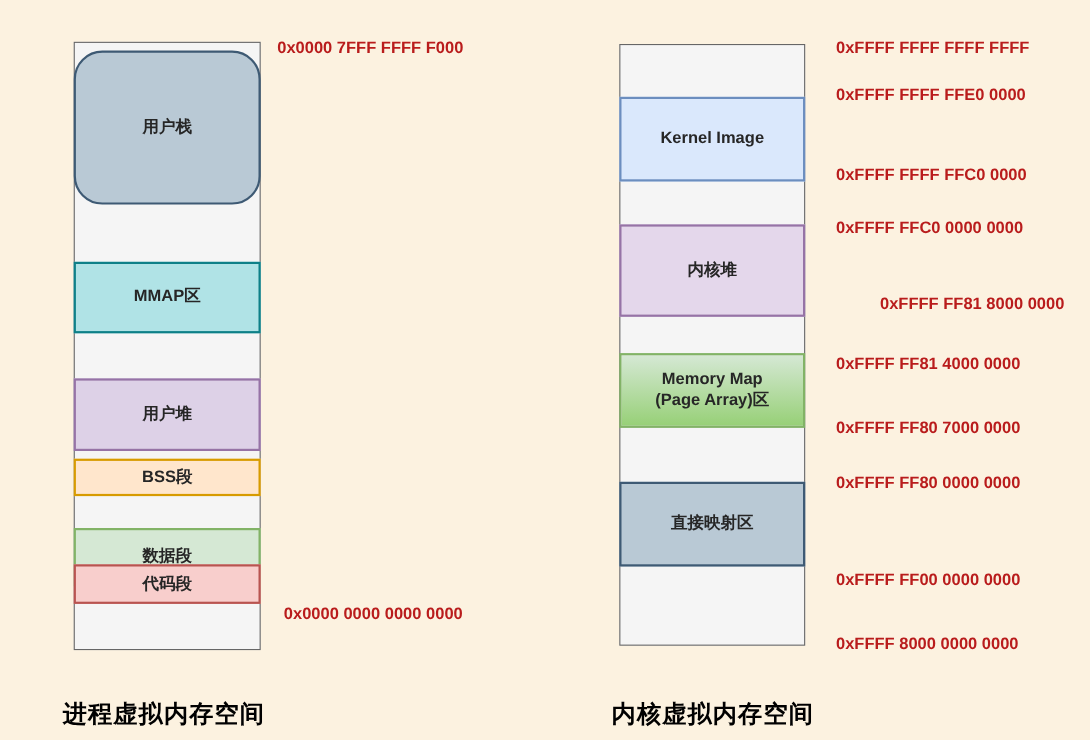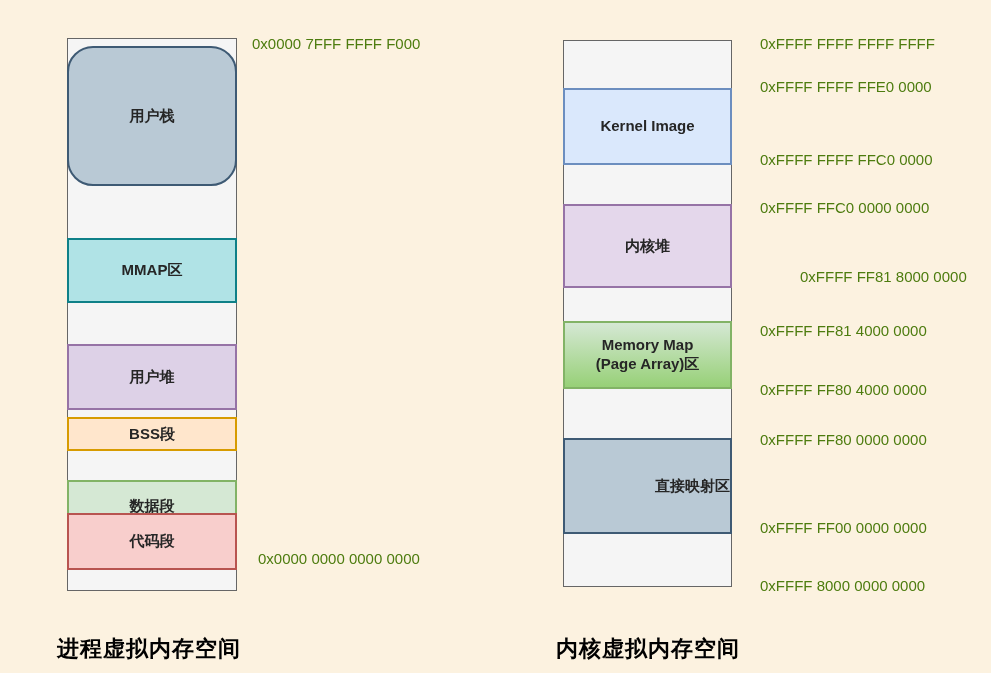--- a/index.html
+++ b/index.html
@@ -35,35 +35,35 @@
     line-height: 1.25;
   }
 
   
   .pcol { left: 67px; width: 170px; }
   #blk-user-stack { top: 46px;  height: 140px; border-radius: 26px; }
   #blk-mmap       { top: 238px; height: 65px; }
   #blk-user-heap  { top: 344px; height: 66px; }
   #blk-bss        { top: 417px; height: 34px; }
   #blk-data       { top: 456px; height: 53px; margin-top: 24px; }
-  #blk-code       { top: 513px; height: 57px; }
+  #blk-code       { top: 513px; height: 36px; }
 
   
   .kcol { left: 563px; width: 169px; }
   #blk-kernel-image { top: 88px;  height: 77px; }
   #blk-kernel-heap  { top: 204px; height: 84px; }
   #blk-memmap-array { top: 321px; height: 68px; }
-  #blk-direct-map   { top: 438px; height: 96px; justify-content: flex-end; }
+  #blk-direct-map   { top: 438px; height: 77px; }
 
   
   .addr {
     position: absolute;
-    font-weight: normal;
+    font-weight: bold;
     font-size: 15px;
-    color: #4d7c0f;
+    color: #b91c1c;
     white-space: nowrap;
     line-height: 18px;
   }
   #addr-proc-top    { left: 252px; top: 35px; }
   #addr-proc-bottom { left: 258px; top: 550px; }
   .kaddr { left: 760px; }
   #kaddr-0 { top: 35px; }
   #kaddr-1 { top: 78px; }
   #kaddr-2 { top: 151px; }
   #kaddr-3 { top: 199px; }
@@ -142,21 +142,21 @@
   <div id="blk-direct-map" class="mem-block kcol" style="background: rgb(185, 201, 213); border-color: rgb(62, 90, 116);">
     <span>直接映射区</span>
   </div>
 
   <div id="kaddr-0" class="addr kaddr">0xFFFF FFFF FFFF FFFF</div>
   <div id="kaddr-1" class="addr kaddr">0xFFFF FFFF FFE0 0000</div>
   <div id="kaddr-2" class="addr kaddr">0xFFFF FFFF FFC0 0000</div>
   <div id="kaddr-3" class="addr kaddr">0xFFFF FFC0 0000 0000</div>
   <div id="kaddr-4" class="addr kaddr">0xFFFF FF81 8000 0000</div>
   <div id="kaddr-5" class="addr kaddr">0xFFFF FF81 4000 0000</div>
-  <div id="kaddr-6" class="addr kaddr">0xFFFF FF80 4000 0000</div>
+  <div id="kaddr-6" class="addr kaddr">0xFFFF FF80 7000 0000</div>
   <div id="kaddr-7" class="addr kaddr">0xFFFF FF80 0000 0000</div>
   <div id="kaddr-8" class="addr kaddr">0xFFFF FF00 0000 0000</div>
   <div id="kaddr-9" class="addr kaddr">0xFFFF 8000 0000 0000</div>
 
   <div id="title-process" class="space-title">进程虚拟内存空间</div>
 
   <div id="title-kernel" class="space-title">内核虚拟内存空间</div>
 
 </div>
 

